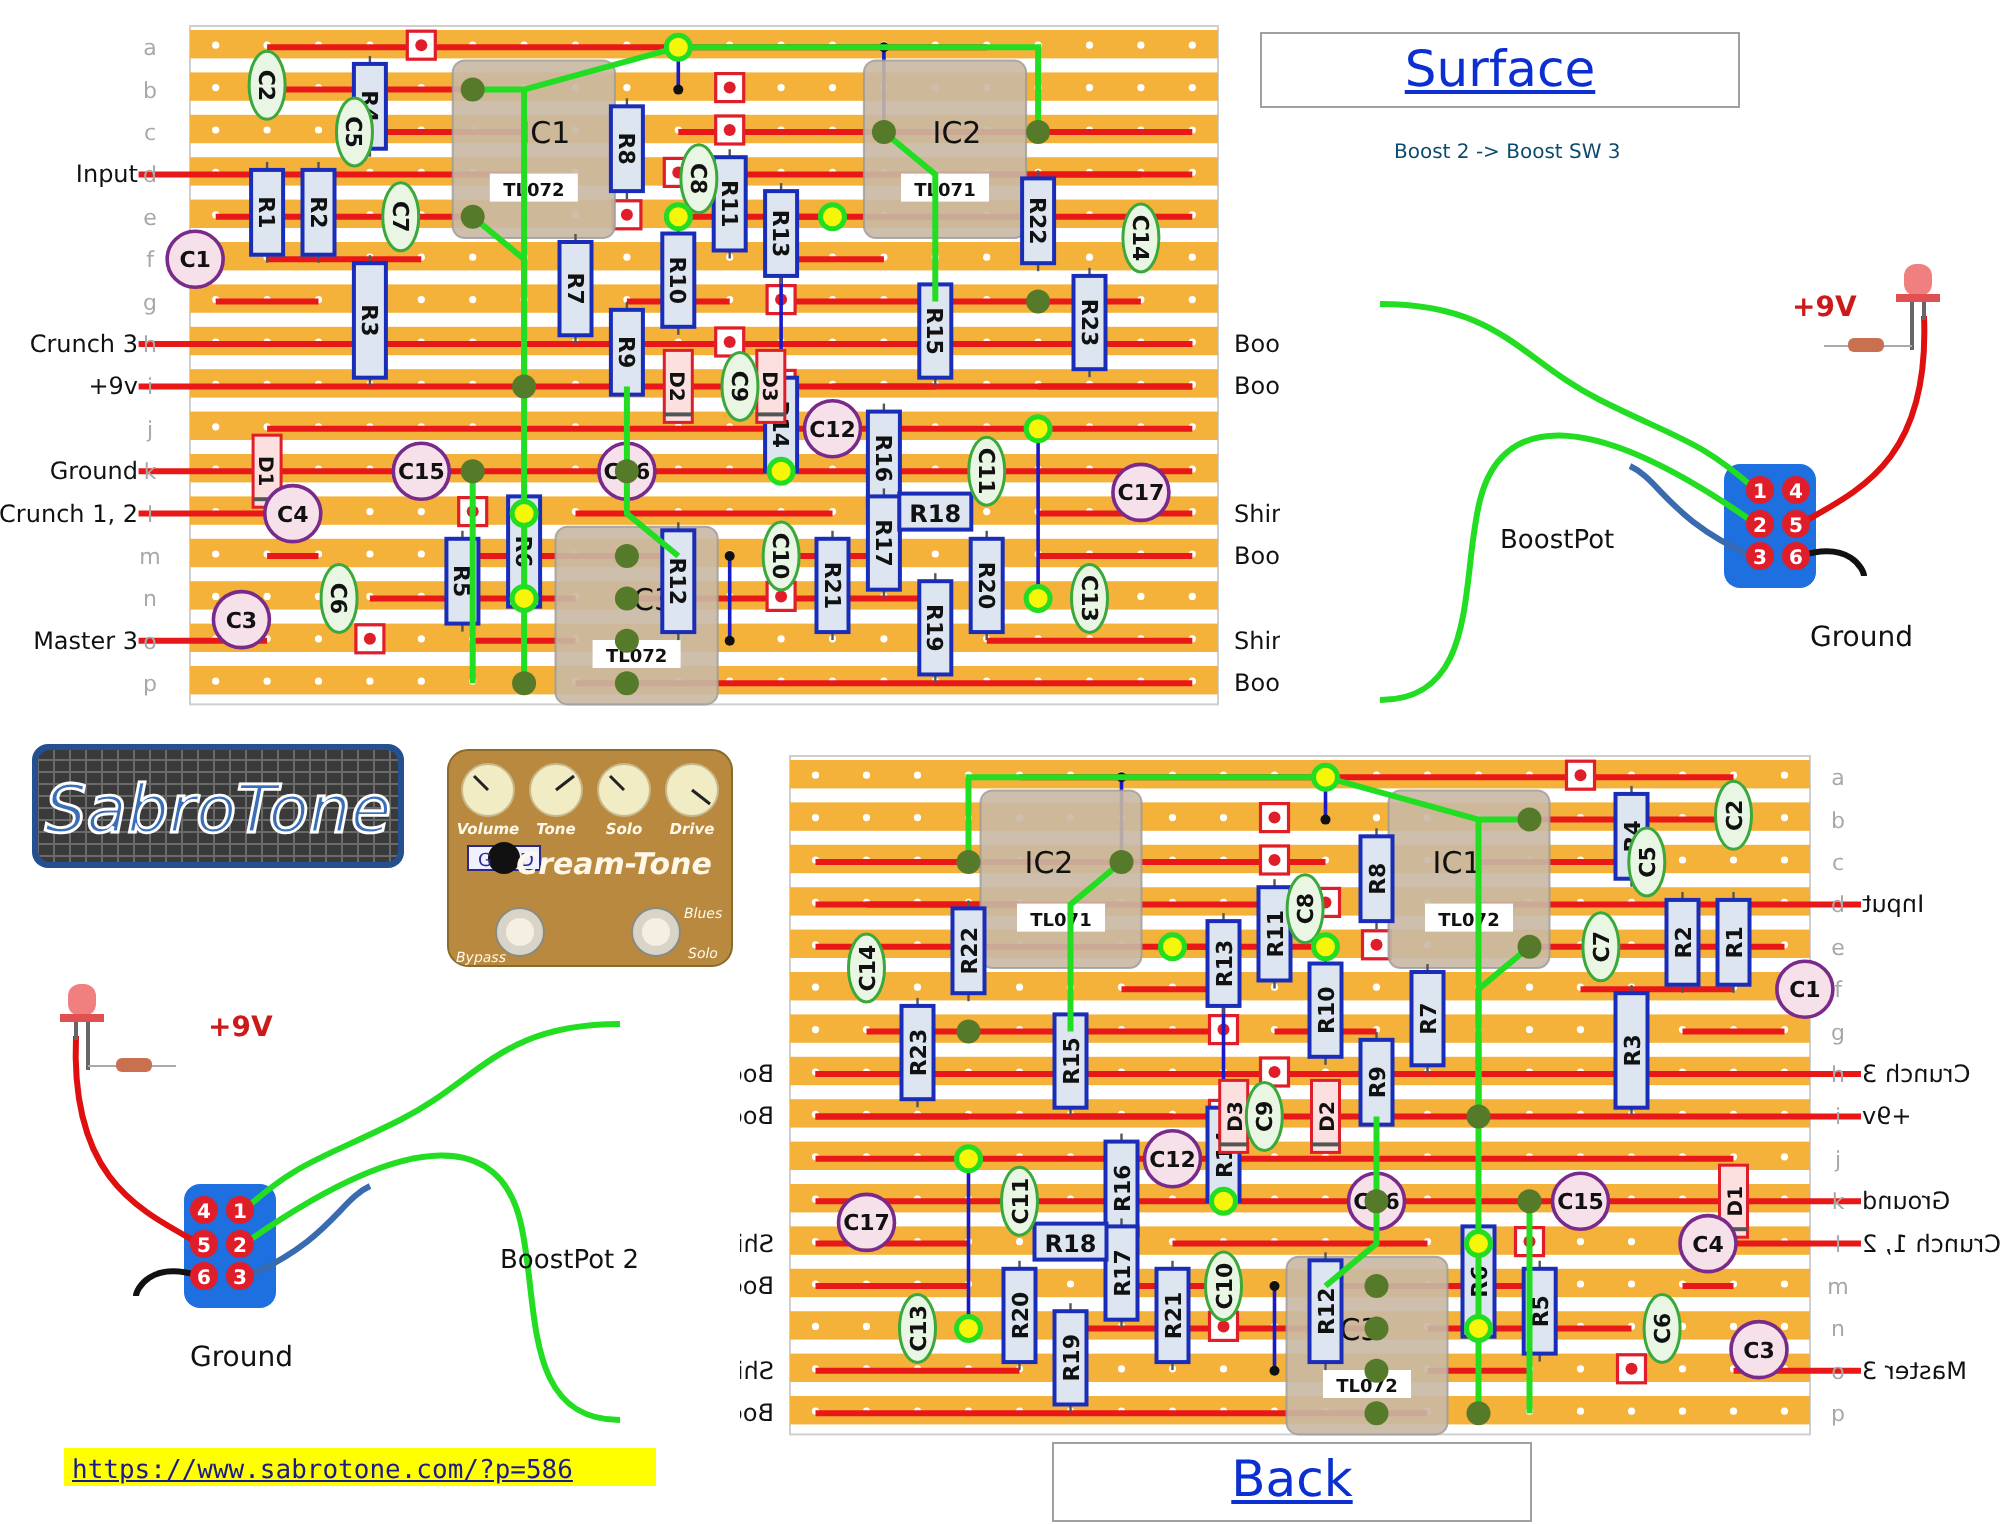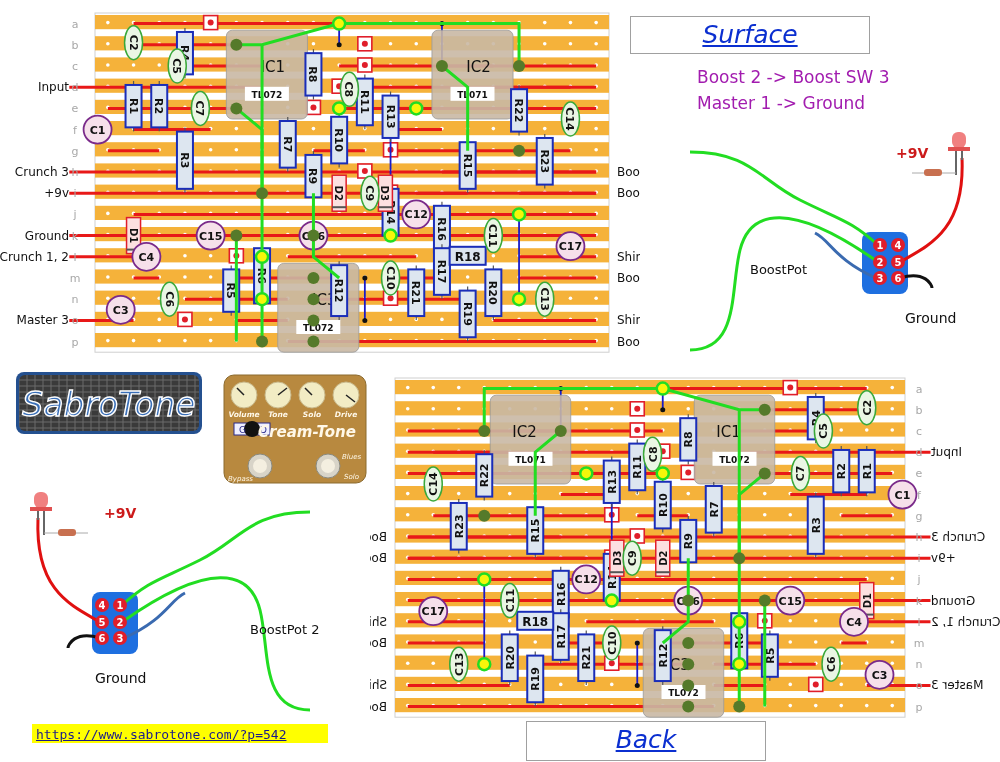--- a/index.html
+++ b/index.html
@@ -1,21 +1,21 @@
 <!DOCTYPE html>
 <html><head>
 <meta charset="utf-8">
 <style>
   html,body{margin:0;padding:0;background:#fff;}
   body{width:1000px;height:762px;position:relative;overflow:hidden;font-family:"DejaVu Sans","Liberation Sans",sans-serif;}
   svg text{font-family:"DejaVu Sans","Liberation Sans",sans-serif;}
   .abs{position:absolute;}
   .view-box{position:absolute;border:1px solid #a0a0a0;background:#fff;text-align:center;}
-  .view-box a{color:#0b2fd0;text-decoration:underline;font-size:25px;font-family:"DejaVu Sans","Liberation Sans",sans-serif;line-height:36px;font-style:italic;}
-  .notes{position:absolute;left:697px;top:64px;font-size:17px;color:#a21caf;line-height:26px;}
+  .view-box a{color:#0b2fd0;text-decoration:underline;font-size:25px;font-family:"DejaVu Sans","Liberation Sans",sans-serif;line-height:36px;}
+  .notes{position:absolute;left:697px;top:64px;font-size:10px;color:#0c4a6e;line-height:26px;}
   .url{position:absolute;left:32px;top:724px;width:296px;height:19px;background:#ffff00;}
   .url a{color:#1a1a8c;font-size:13px;font-family:"DejaVu Sans Mono","Liberation Mono",monospace;text-decoration:underline;padding-left:4px;line-height:19px;}
 </style>
 </head>
 <body>
 
 <svg class="abs" id="board-surface" style="left:0;top:0" width="640" height="362">
     <g transform="translate(95,13)">
       <rect x="0" y="0" width="514" height="339.2" fill="#fff" stroke="#cfcfcf"></rect>
       <rect x="0" y="2" width="514" height="14.2" fill="#f5b23a"></rect>
@@ -1452,29 +1452,28 @@
       <text x="0" y="0" font-size="12" fill="#111">Boost SW 2</text>
     </g>
   </svg>
 
 <div class="view-box" style="left:630px;top:16px;width:238px;height:36px;">
   <a>Surface</a>
 </div>
 
 <div class="notes">
   <div>Boost 2 -&gt; Boost SW 3</div>
-  <div>Master 1 -&gt; Ground</div>
 </div>
 
 <div class="view-box" style="left:498px;top:721px;width:238px;height:38px;margin-left:28px;">
   <a>Back</a>
 </div>
 
 <div class="url">
-  <a>https://www.sabrotone.com/?p=542</a>
+  <a>https://www.sabrotone.com/?p=586</a>
 </div>
 
 <svg class="abs" id="switch-surface" style="left:600px;top:120px" width="400" height="240">
     <g transform="">
       <rect x="262" y="112" width="46" height="62" rx="8" fill="#1e6fe0"></rect>
       <path d="M 90 32 C 150 32, 160 60, 200 80 S 250 100, 278 125" fill="none" stroke="#22dd22" stroke-width="3"></path>
       <path d="M 90 230 C 140 230, 130 170, 140 130 S 190 80, 278 142" fill="none" stroke="#22dd22" stroke-width="3"></path>
       <path d="M 215 113 C 230 120, 235 140, 276 158" fill="none" stroke="#3a6ab0" stroke-width="3"></path>
       <path d="M 300 158 C 325 150, 332 165, 332 168" fill="none" stroke="#111" stroke-width="3"></path>
       <path d="M 300 142 C 330 125, 365 110, 362 38" fill="none" stroke="#e01010" stroke-width="3"></path>

